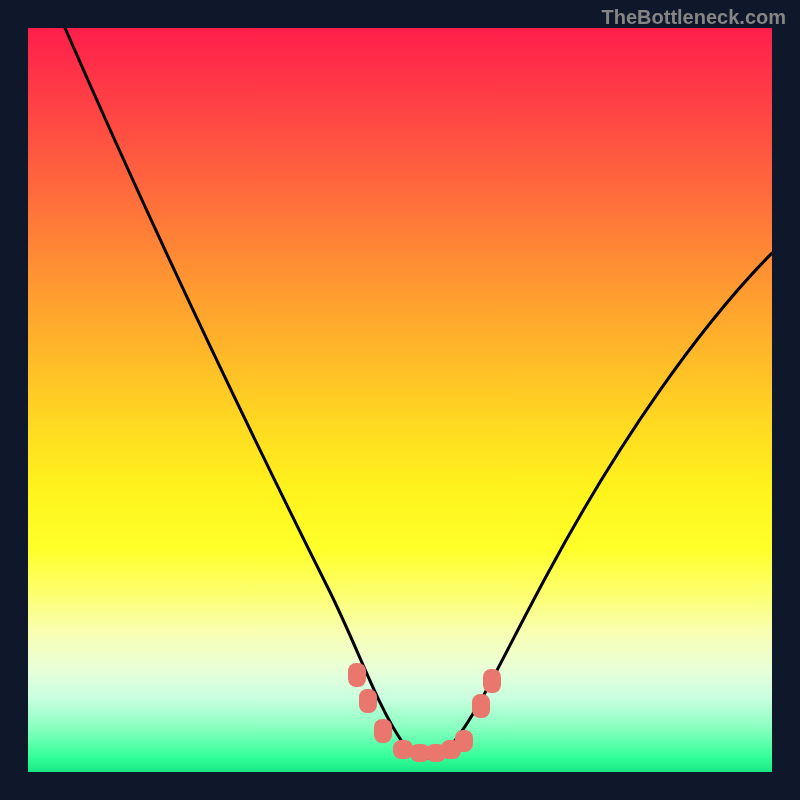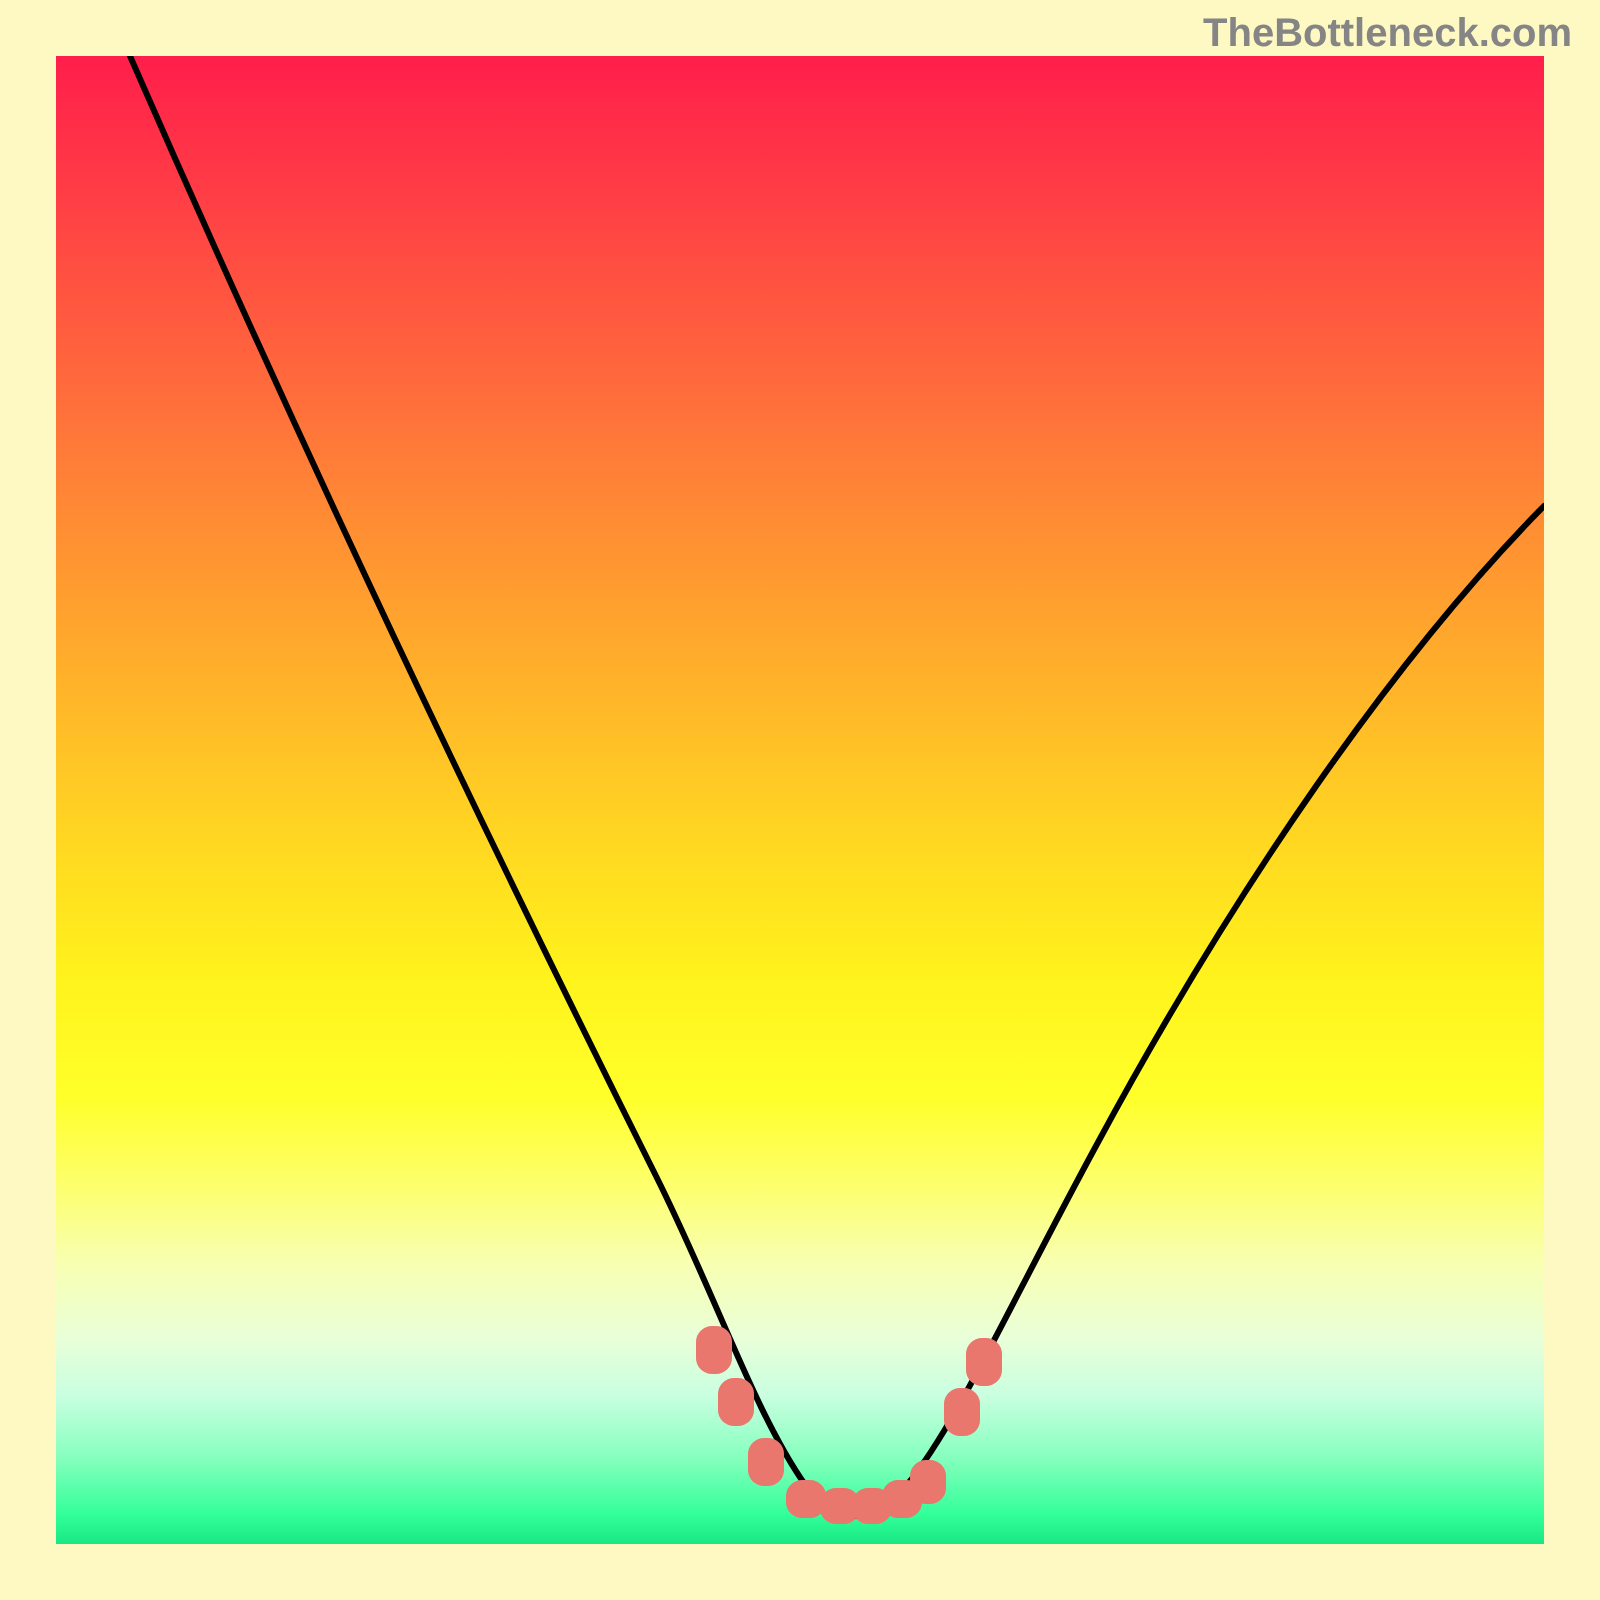--- a/index.html
+++ b/index.html
@@ -1,16 +1,16 @@
 <!DOCTYPE html>
 <html><head>
 <meta charset="utf-8">
 <style>
   html,body{margin:0;padding:0;width:800px;height:800px;background:#000;overflow:hidden;}
-  .frame{position:absolute;left:0;top:0;width:800px;height:800px;background:#fef9c3;}
+  .frame{position:absolute;left:0;top:0;width:800px;height:800px;background:#0f172a;}
   .plot{position:absolute;left:28px;top:28px;width:744px;height:744px;
         background:linear-gradient(to bottom,
           #ff1e4b 0%,
           #ff4045 10%,
           #ff6a3c 22%,
           #ff8f33 32%,
           #ffb22a 42%,
           #ffd522 52%,
           #fff31c 62%,
           #ffff2a 70%,

